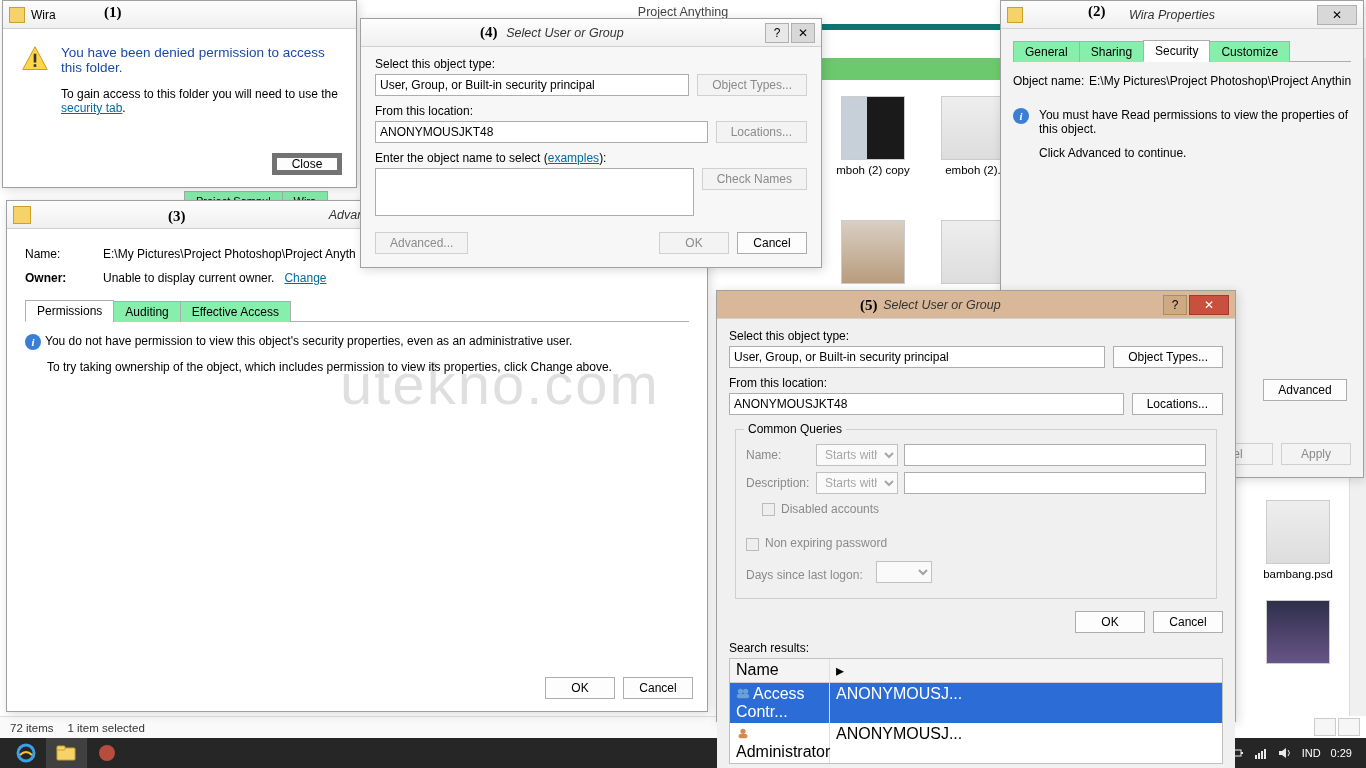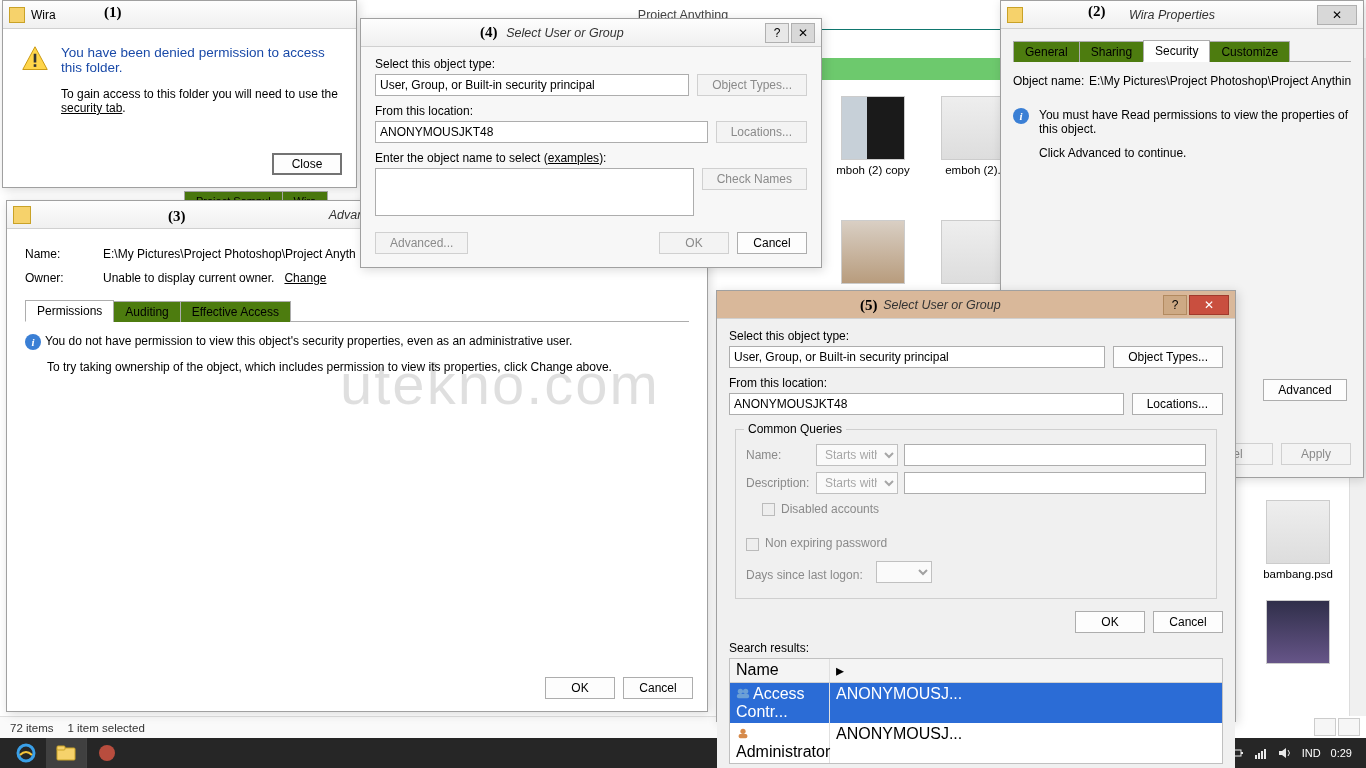--- a/index.html
+++ b/index.html
@@ -3,26 +3,26 @@
 <meta charset="utf-8">
 <style>
   * { box-sizing: border-box; font-family: "Segoe UI", Tahoma, sans-serif; }
   body { margin:0; padding:0; width:1366px; height:768px; background:#fff; position:relative; overflow:hidden; font-size:12px; color:#000; }
   .window { position:absolute; background:#fff; border:1px solid #a0a0a0; box-shadow:2px 2px 10px rgba(0,0,0,0.15); }
   .titlebar { height:28px; display:flex; align-items:center; padding:0 6px; background:linear-gradient(#fdfdfd,#f0f0f0); border-bottom:1px solid #d0d0d0; position:relative;}
   .titlebar .title { flex:1; text-align:center; font-size:12.5px; color:#333;font-style:italic;}
   .titlebar .help-btn, .titlebar .close-btn { width:24px; height:20px; border:1px solid #b0b0b0; background:#e8e8e8; display:flex; align-items:center; justify-content:center; font-size:12px; margin-left:2px; cursor:pointer;}
   .titlebar .close-btn { background:#d8d8d8;}
   .num-label { position:absolute; font-weight:bold; font-size:15px; font-family:"Times New Roman",serif; z-index:999;}
-  .link { color:#000000; text-decoration:underline; cursor:pointer;}
+  .link { color:#0369a1; text-decoration:underline; cursor:pointer;}
   .btn { display:inline-flex; align-items:center; justify-content:center; background:#fdfdfd; border:1px solid #adadad; padding:2px 14px; font-size:12px; cursor:pointer; min-width:70px; height:22px;}
   .btn.disabled { color:#8a8a8a; background:#f3f3f3; border-color:#d0d0d0;}
   .input-flat { border:1px solid #adadad; background:#fff; padding:2px 4px; font-size:12px; height:22px; }
   .tab-strip { display:flex; border-bottom:1px solid #adadad; align-items:flex-end;}
-  .tab { border:1px solid #adadad; border-bottom:none; padding:3px 11px; background:#4d7c0f; font-size:12px; margin-right:-1px; position:relative; top:1px; cursor:pointer;}
+  .tab { border:1px solid #adadad; border-bottom:none; padding:3px 11px; background:#86efac; font-size:12px; margin-right:-1px; position:relative; top:1px; cursor:pointer;}
   .tab.active { background:#fff; border-bottom:1px solid #fff; }
   .info-icon { width:16px; height:16px; border-radius:50%; background:#3a7fd5; color:#fff; font-family:"Times New Roman",serif; font-style:italic; font-weight:bold; display:inline-flex; align-items:center; justify-content:center; font-size:11px; margin-right:4px; flex-shrink:0;}
   .warn-icon { width:28px; height:28px; flex-shrink:0;}
   .fieldset { border:1px solid #cfcfcf; margin:6px; padding:8px 10px 10px; position:relative;}
   .fieldset > .legend { position:absolute; top:-8px; left:8px; background:#f0f0f0; padding:0 4px; font-size:12px;}
   .checkbox { width:13px; height:13px; border:1px solid #888; background:#fff; display:inline-block; margin-right:6px; vertical-align:middle;}
   .checkbox.disabled { background:#eee; border-color:#bbb;}
   .disabled-text { color:#8a8a8a;}
   
   .explorer-bg { position:absolute; left:0; top:0; right:0; bottom:30px; background:#fff;}
@@ -32,21 +32,21 @@
   .thumb.photo1 { background:linear-gradient(90deg,#c7d0d8 40%,#1a1a1a 40%);}
   .thumb.photo2 { background:linear-gradient(#d9cfc4,#b89c7d);}
   .thumb.photo3 { background:linear-gradient(#302f4a,#665588);}
   
   .taskbar { position:absolute; left:0; right:0; bottom:0; height:30px; background:#262626; display:flex; align-items:center; padding:0 6px; color:#fff;}
   .task-btn { width:40px; height:30px; display:flex; align-items:center; justify-content:center; cursor:pointer;}
   .task-btn.active { background:#404040;}
   .task-right { margin-left:auto; display:flex; align-items:center; gap:10px; font-size:11px; padding-right:8px;}
   .tray-icon { width:14px; height:14px; opacity:.9;}
   
-  .exp-header { position:absolute; top:0; left:360px; right:360px; height:30px; border-bottom:1px solid #0f766e; display:flex; align-items:center; justify-content:center; color:#444; font-size:12.5px;}
+  .exp-header { position:absolute; top:0; left:360px; right:360px; height:30px; border-bottom:6px solid #0f766e; display:flex; align-items:center; justify-content:center; color:#444; font-size:12.5px;}
   .green-ribbon { position:absolute; top:58px; left:822px; width:178px; height:22px; background:#6dc96d;}
   
   .win5 .titlebar { background:#d9b89a;}
   .win5 .body5 { background:#f0f0f0;}
   .win5 .close-btn { background:#c94f3f; color:#fff; border-color:#a03a2c; width:40px;}
   .results-table { border:1px solid #c0c0c0; background:#fff;}
   .results-table .th { display:flex; background:#f4f4f4; border-bottom:1px solid #d0d0d0;}
   .results-table .th > div, .results-table .tr > div { padding:2px 6px; font-size:16px;}
   .results-table .tr { display:flex;}
   .results-table .sel { background:#2b6cd6; color:#fff;}
@@ -118,21 +118,21 @@
   <div class="titlebar">
     <span style="width:18px;height:18px;background:#f6d26b;border:1px solid #c9a227;margin-right:6px;"></span>
     <span class="title">Advanced Sec</span>
   </div>
   <div style="padding:18px 18px 8px;">
     <div style="display:flex; margin-bottom:10px;">
       <div style="width:78px;">Name:</div>
       <div>E:\My Pictures\Project Photoshop\Project Anyth</div>
     </div>
     <div style="display:flex; margin-bottom:14px;">
-      <div style="width:78px;">Owner:</div>
+      <div style="width:78px;font-weight:bold;">Owner:</div>
       <div>Unable to display current owner.</div>
       <span style="margin-left:10px;" class="link">Change</span>
     </div>
     <div class="tab-strip" style="margin-bottom:12px;">
       <div class="tab active">Permissions</div>
       <div class="tab">Auditing</div>
       <div class="tab">Effective Access</div>
     </div>
     <div style="display:flex; align-items:flex-start; margin-bottom:10px;">
       <span class="info-icon">i</span>
@@ -159,21 +159,21 @@
         <rect x="14.5" y="22" width="3" height="3" fill="#333"></rect>
       </svg>
     <div>
       <div style="color:#1a4aa8; font-size:13.5px; margin-bottom:12px;">You have been denied permission to access this folder.</div>
       <div style="font-size:12px;">
         <span>To gain access to this folder you will need to use the </span><span class="link">security tab</span>.
       </div>
     </div>
   </div>
   <div style="position:absolute; right:14px; bottom:12px;">
-    <button class="btn" style="border:2px solid #737373;">Close</button>
+    <button class="btn" style="border:5px solid #737373;">Close</button>
   </div>
 </div>
 <span class="num-label" style="left:104px; top:4px;">(1)</span>
 
 <div class="window" style="left:360px; top:18px; width:462px; height:250px; z-index:50; background:#f7f7f7;">
   <div class="titlebar">
     <span class="title">Select User or Group</span>
     <div class="help-btn">?</div>
     <div class="close-btn">✕</div>
   </div>

